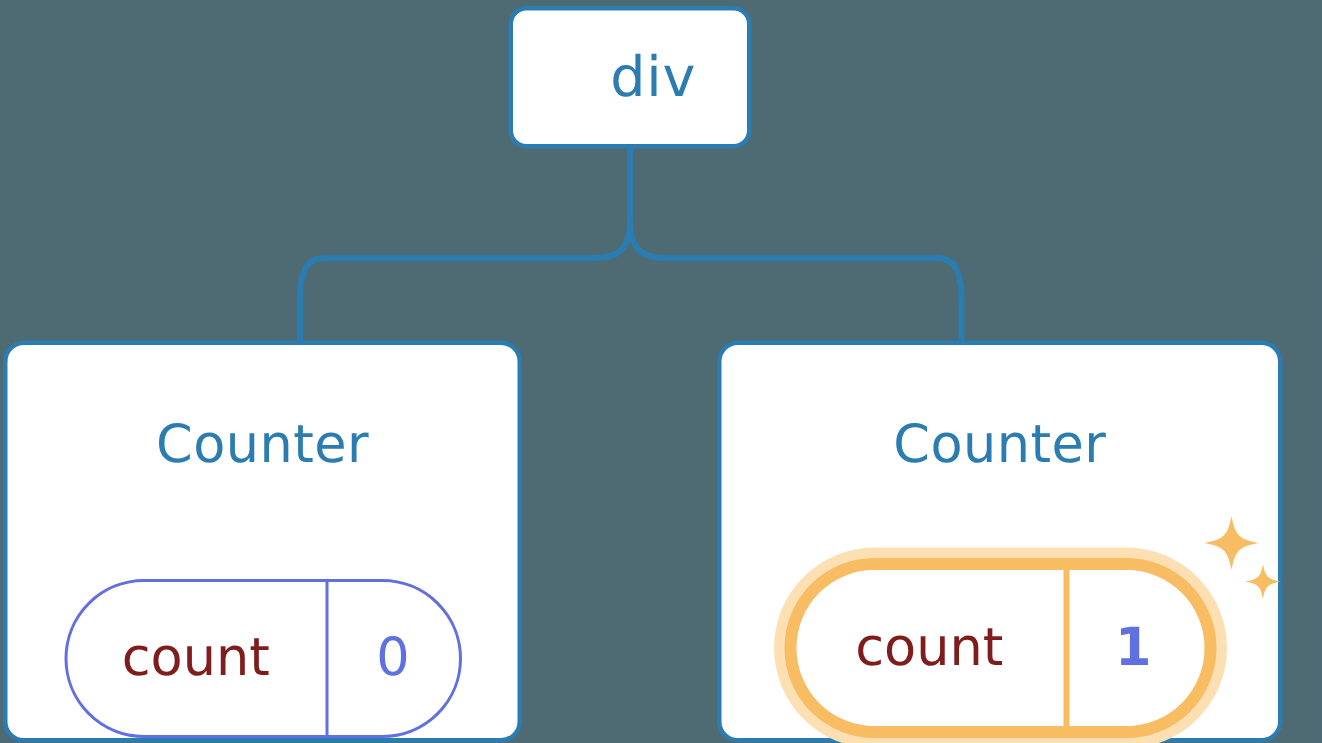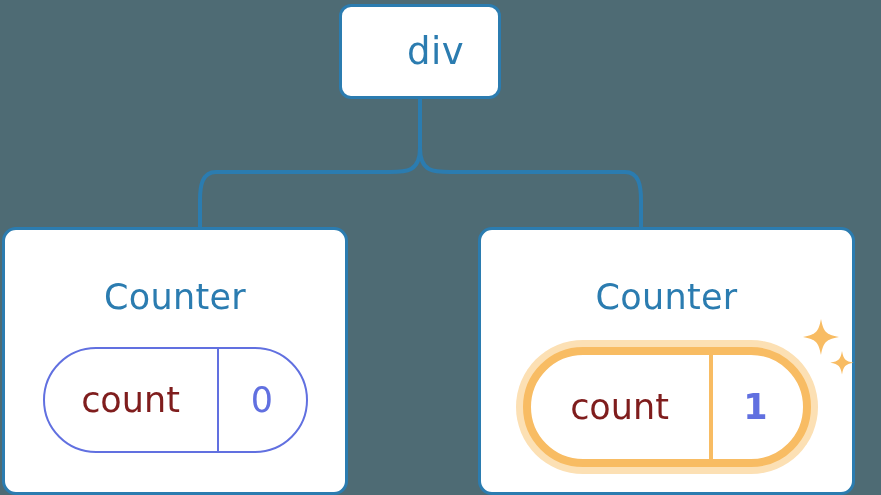--- a/index.html
+++ b/index.html
@@ -57,20 +57,21 @@
   
   .card {
     position: absolute;
     background: #ffffff;
     border: 3px solid #2b7cb0;
     border-radius: 14px;
     box-sizing: border-box;
     display: flex;
     flex-direction: column;
     align-items: center;
+    justify-content: space-between;
   }
   .card-left {
     left: 2px;
     top: 227px;
     width: 346px;
     height: 268px;
   }
   .card-right {
     left: 478px;
     top: 227px;

